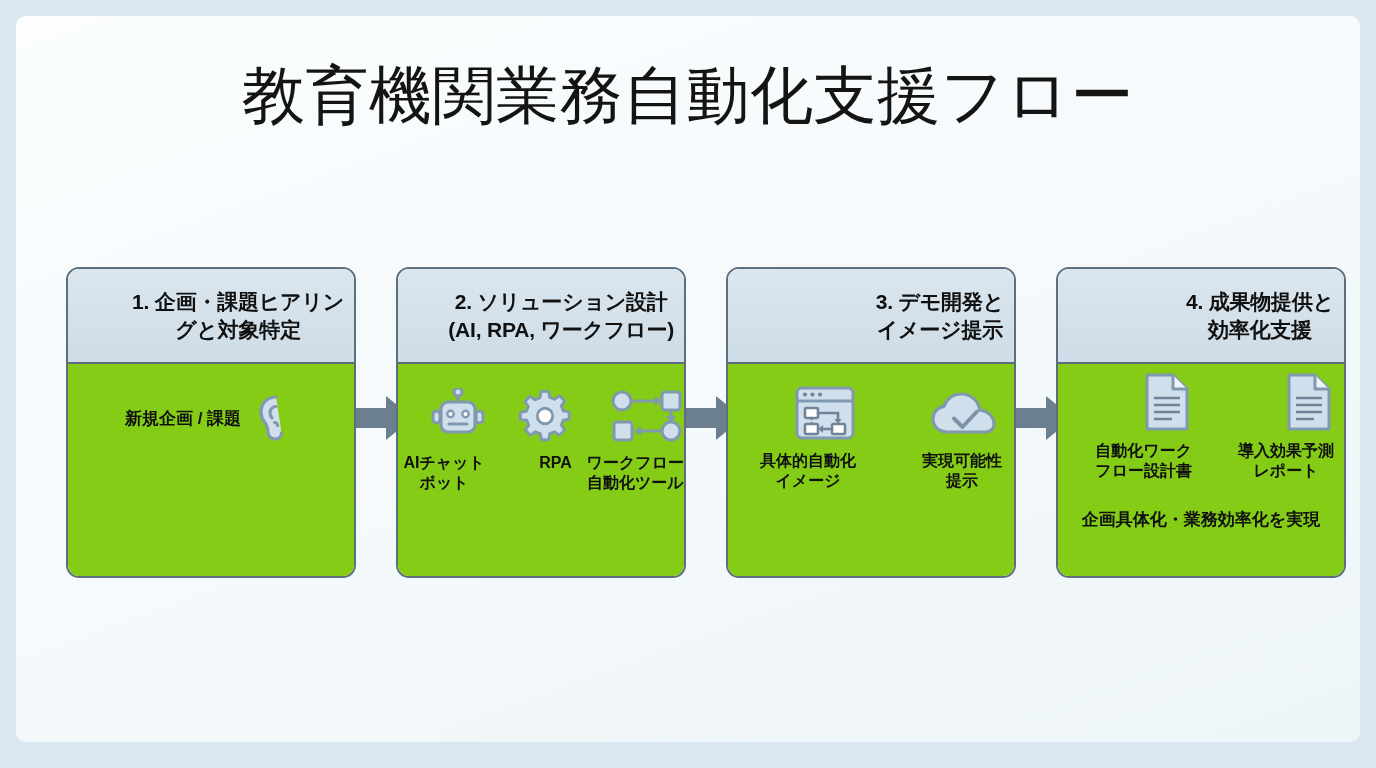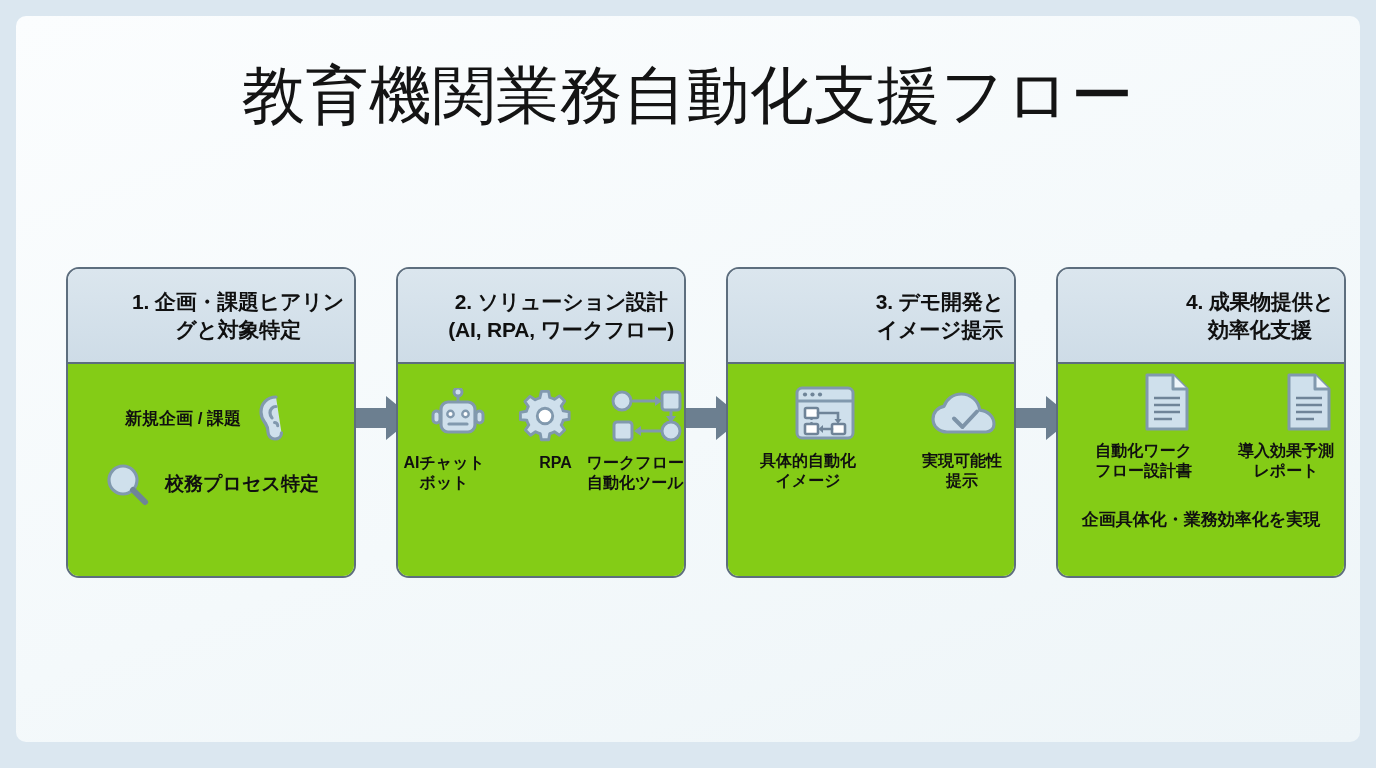--- a/index.html
+++ b/index.html
@@ -192,29 +192,20 @@
         <div class="c1-rows">
           <div class="c1-row r1">
             <span class="lbl">新規企画 / 課題</span>
             <span>
               <svg width="42" height="48" viewBox="0 0 42 48">
                 <path d="M21 3c-9 0-15 6.5-15 15 0 6 2.5 8.5 4.5 11.5 1.8 2.7 2.5 4.5 2.5 8.5 0 4 3 7 7 7 3.6 0 6.5-2.6 6.5-6.2" fill="#cfe0ec" stroke="#8199ae" stroke-width="3.2" stroke-linecap="round" fill-rule="evenodd"></path>
                 <path d="M21 12.5c-3.4 0-6 2.8-6 6.2 0 2.6 1 3.8 2 5.2" fill="none" stroke="#8199ae" stroke-width="3.2" stroke-linecap="round"></path>
                 <path d="M19.5 28.5c1.8 0 3.2 1.4 3.2 3.2" fill="none" stroke="#8199ae" stroke-width="3" stroke-linecap="round"></path>
               </svg>
             </span>
-          </div>
-          <div class="c1-row r2">
-            <span>
-              <svg width="48" height="48" viewBox="0 0 48 48">
-                <circle cx="20" cy="20" r="14" fill="#cfe0ec" stroke="#8199ae" stroke-width="3.2"></circle>
-                <line x1="30" y1="30" x2="42" y2="42" stroke="#6f8498" stroke-width="6" stroke-linecap="round"></line>
-              </svg>
-            </span>
-            <span class="lbl">校務プロセス特定</span>
           </div>
         </div>
       </div>
     </div>
 
     <div class="arrow a1">
       <svg width="58" height="46" viewBox="0 0 58 46">
         <path d="M0 13 L30 13 L30 1 L57 23 L30 45 L30 33 L0 33 Z" fill="#6c7f90"></path>
       </svg>
     </div>

